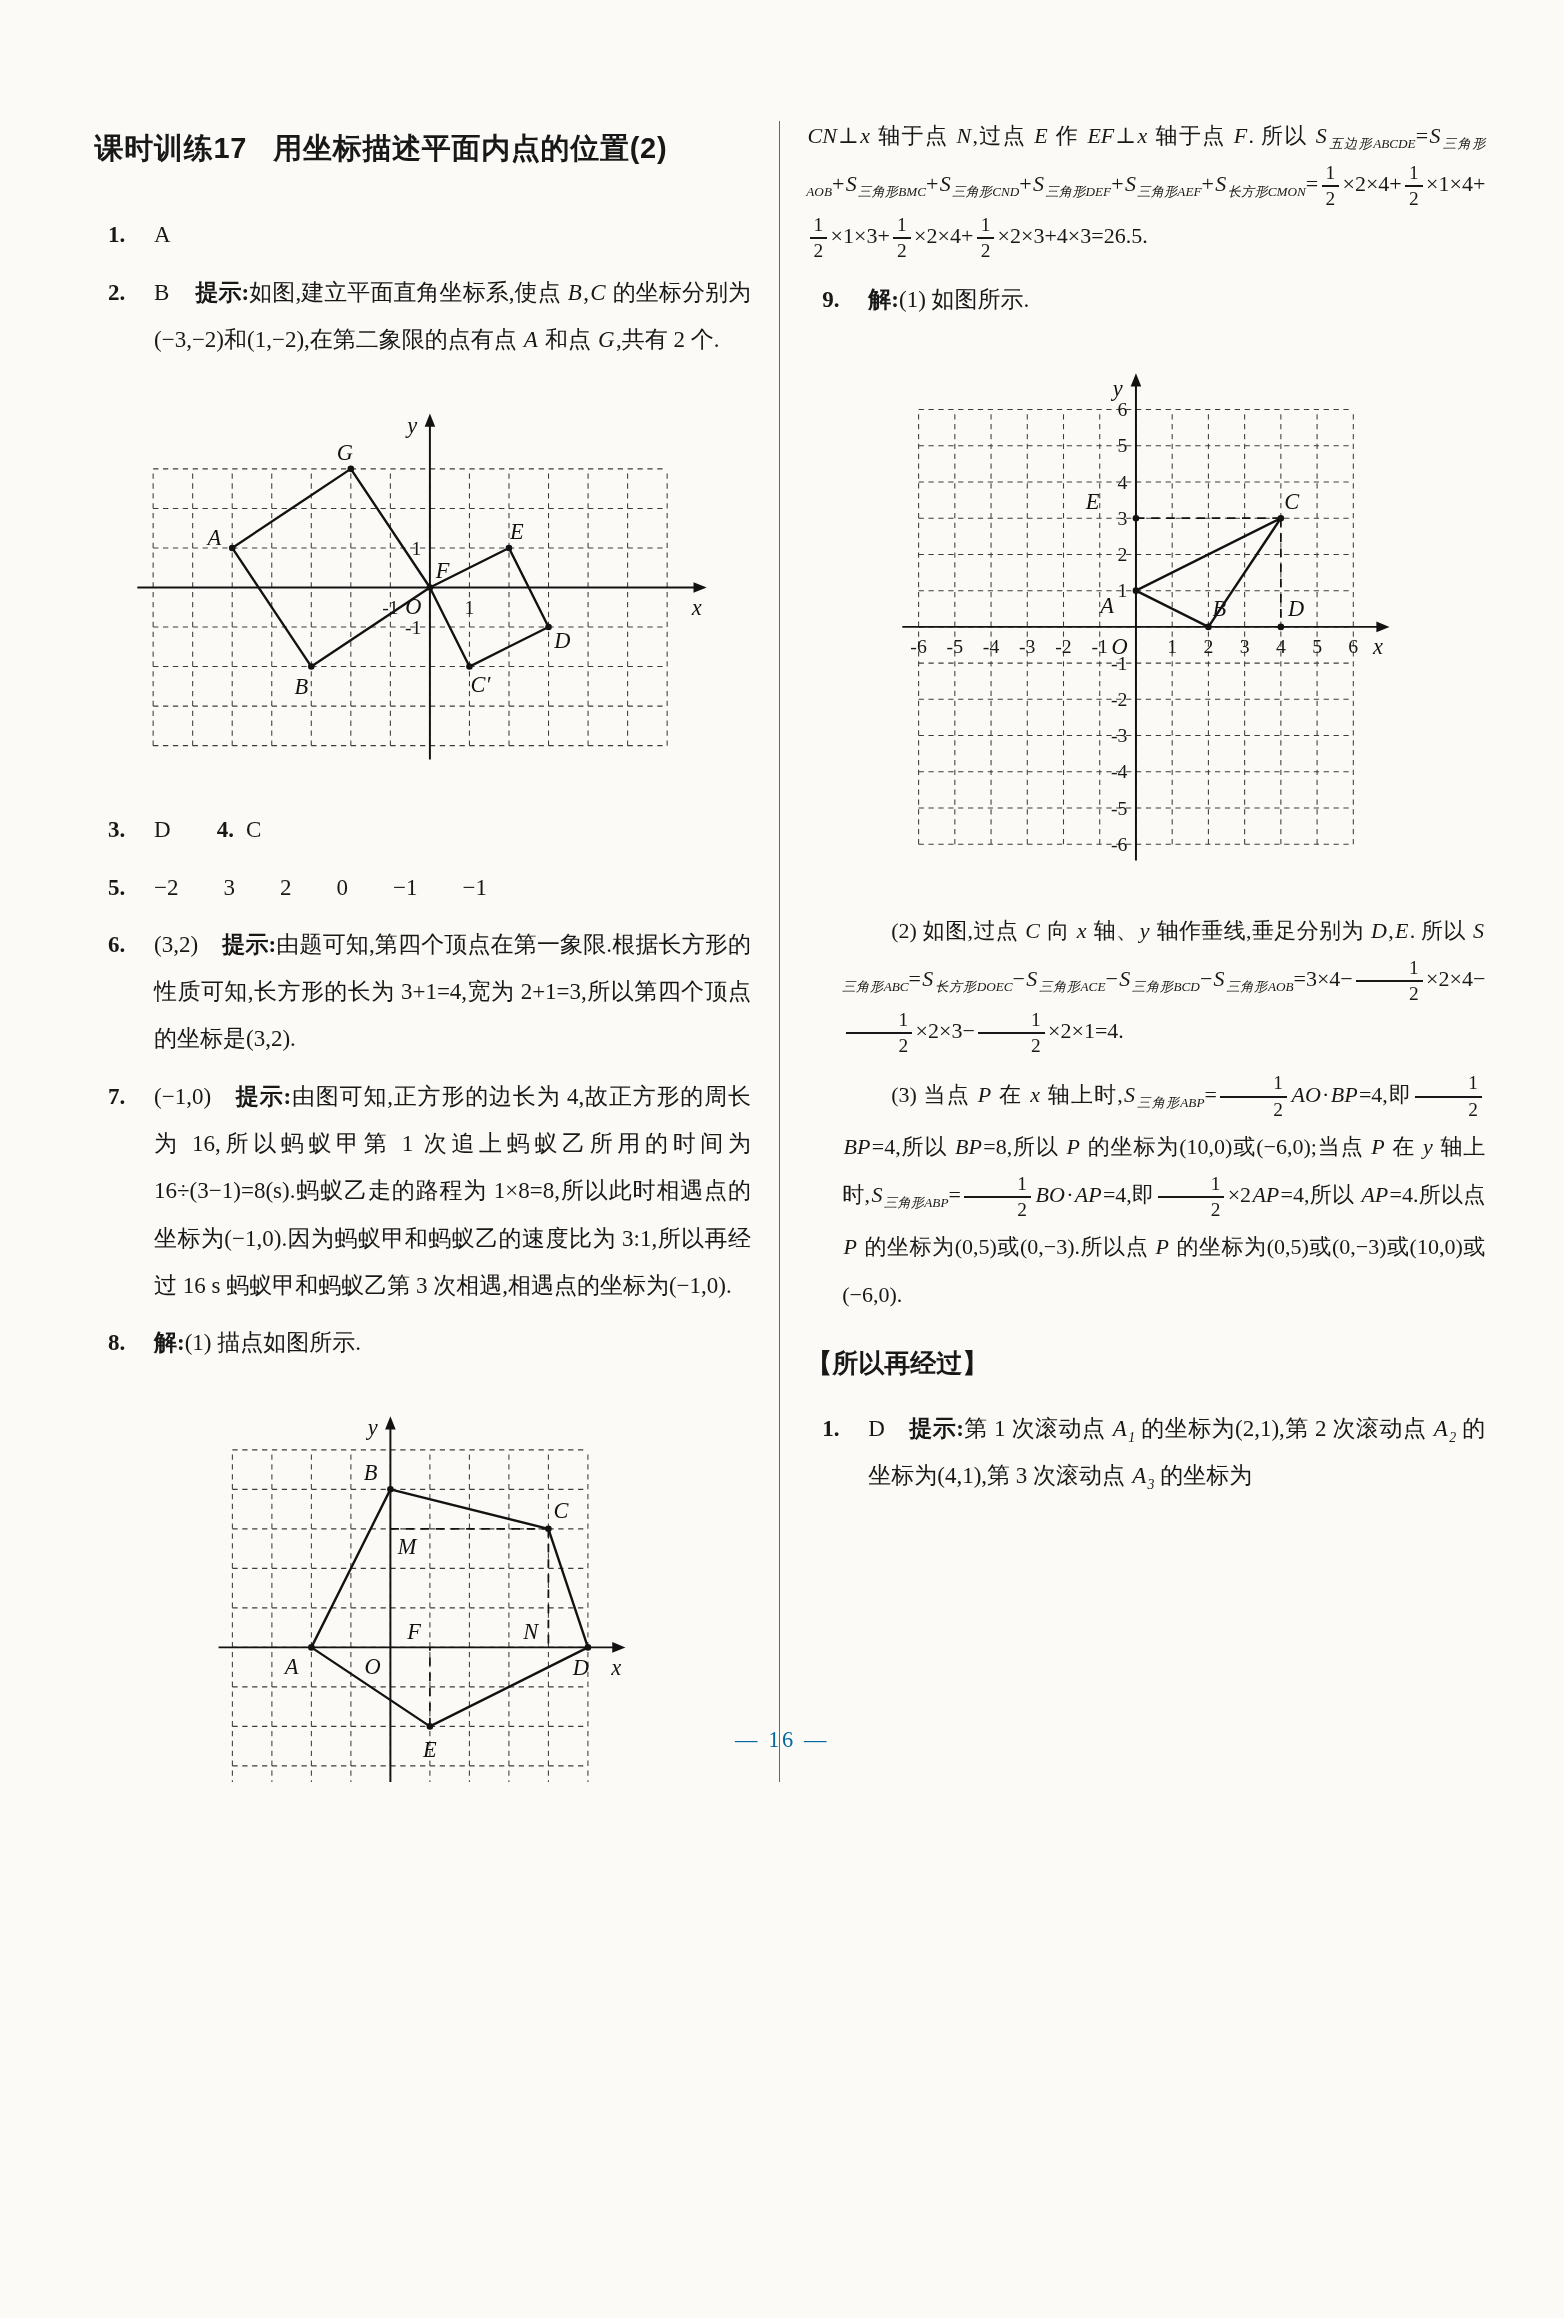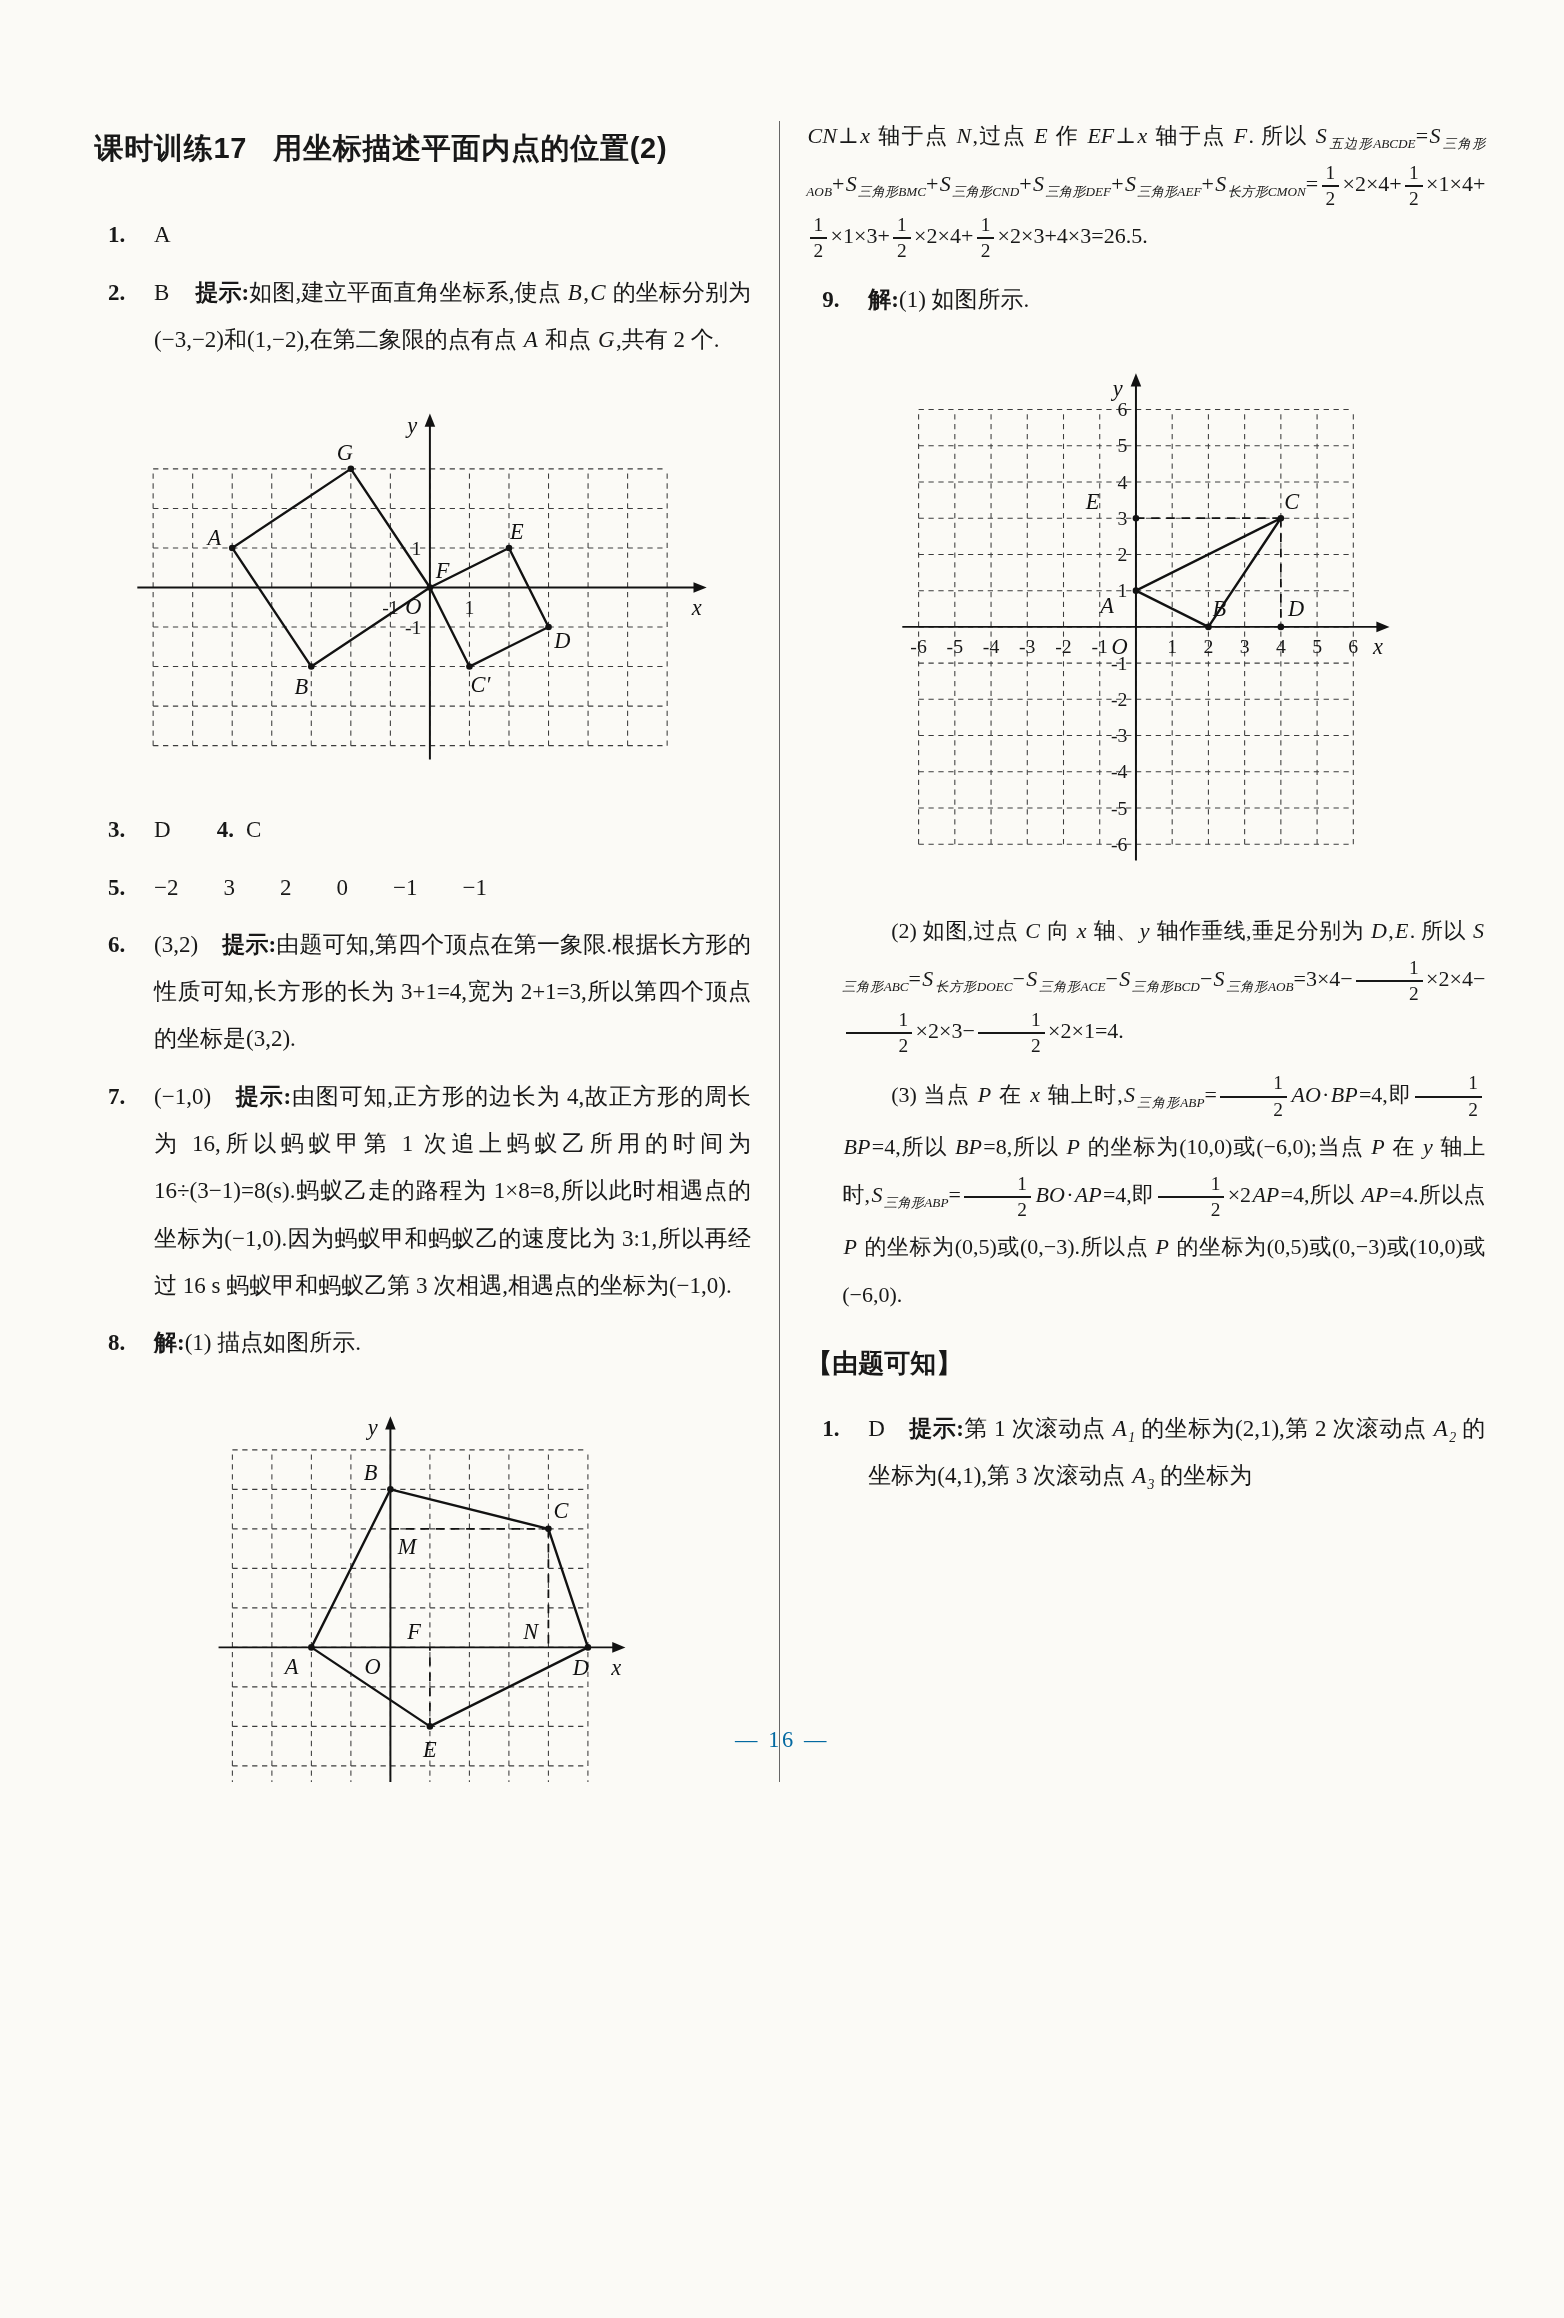--- a/index.html
+++ b/index.html
@@ -319,21 +319,21 @@
             <span class="fn">1</span>
             <span class="fd">2</span>
           </span><span class="mv">BP</span>=4,所以 <span class="mv">BP</span>=8,所以 <span class="mv">P</span> 的坐标为(10,0)或(−6,0);当点 <span class="mv">P</span> 在 <span class="mv">y</span> 轴上时,<span class="msub"><span class="mv">S</span><sub>三角形ABP</sub></span>=<span class="frac">
             <span class="fn">1</span>
             <span class="fd">2</span>
           </span><span class="mv">BO</span>·<span class="mv">AP</span>=4,即<span class="frac">
             <span class="fn">1</span>
             <span class="fd">2</span>
           </span>×2<span class="mv">AP</span>=4,所以 <span class="mv">AP</span>=4.所以点 <span class="mv">P</span> 的坐标为(0,5)或(0,−3).所以点 <span class="mv">P</span> 的坐标为(0,5)或(0,−3)或(10,0)或(−6,0).</div>
 
-      <h2 class="section ext">【由题可知】</h2>
+      <h2 class="section ext">【所以再经过】</h2>
 
       <div class="item">
         <span class="qnum">1.</span>
         <span class="rich">D<span class="gap" style="width: 24px;"></span><span class="mb">提示:</span>第 1 次滚动点 <span class="msub"><span class="mv">A</span><sub>1</sub></span> 的坐标为(2,1),第 2 次滚动点 <span class="msub"><span class="mv">A</span><sub>2</sub></span> 的坐标为(4,1),第 3 次滚动点 <span class="msub"><span class="mv">A</span><sub>3</sub></span> 的坐标为</span>
       </div>
     </section>
 
   </div>
 
   <div class="footer">— 16 —</div>

